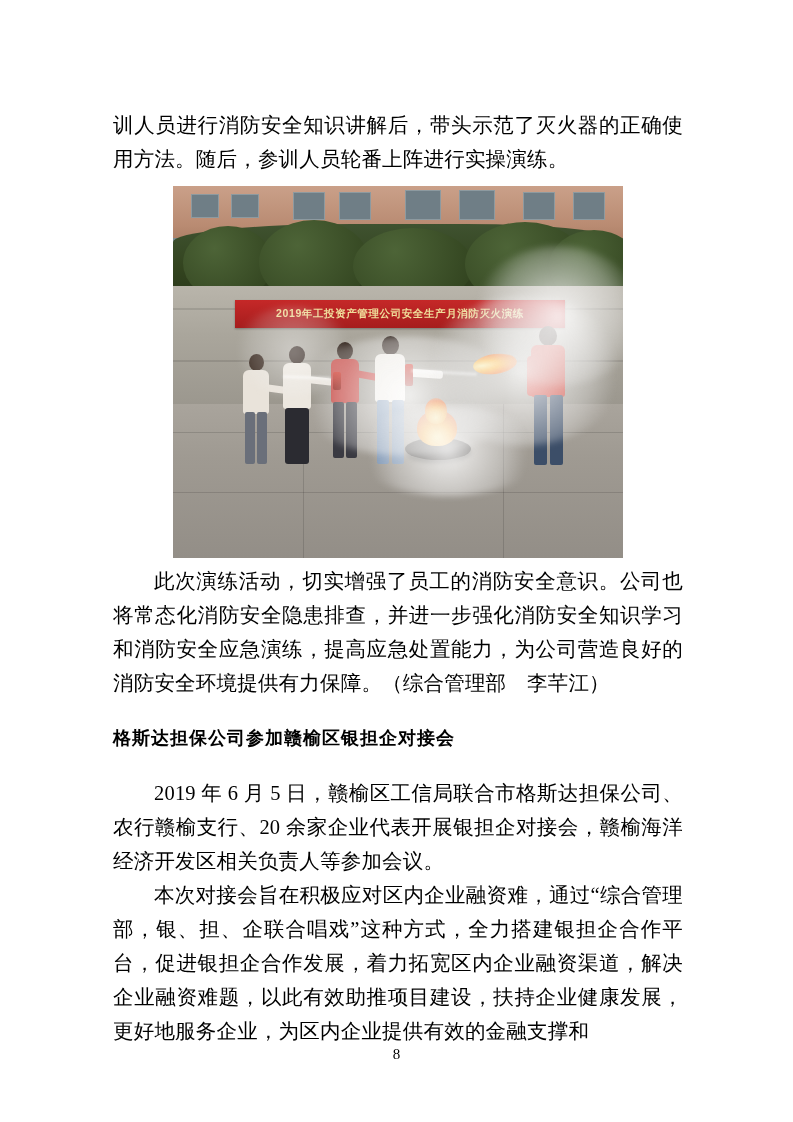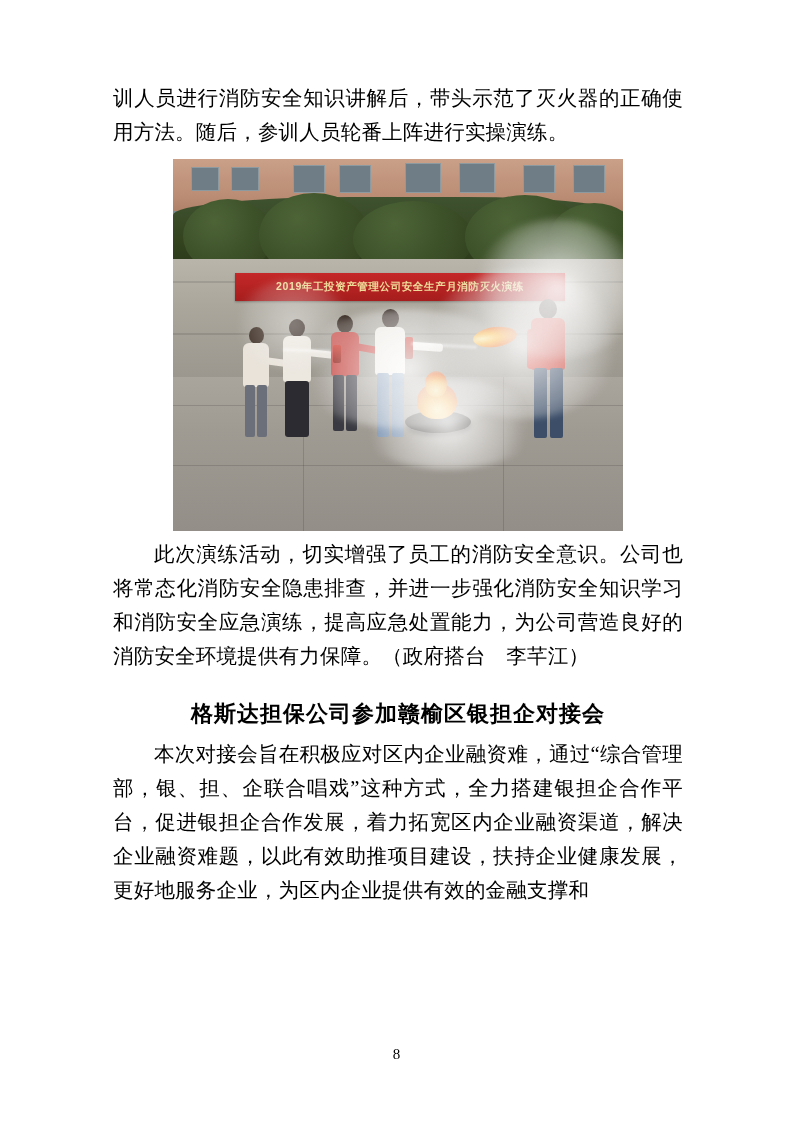--- a/index.html
+++ b/index.html
@@ -13,21 +13,21 @@
     height: 1122px;
     background: #ffffff;
     margin: 0 auto;
     overflow: hidden;
     font-family: "Liberation Serif", serif;
     color: #000000;
   }
   .content {
     position: absolute;
     left: 113px;
-    top: 81px;
+    top: 108px;
     width: 570px;
   }
   .para {
     font-size: 20.5px;
     line-height: 34px;
     text-align: justify;
     text-justify: inter-ideograph;
     margin: 0;
     letter-spacing: 0.2px;
   }
@@ -128,24 +128,23 @@
   }
   .nozzle {
     position: absolute; height: 3px; background: rgba(255,255,255,0.55);
     border-radius: 2px; filter: blur(1px);
   }
   .extinguisher {
     position: absolute; width: 8px; height: 22px; border-radius: 2px;
     background: linear-gradient(180deg,#d22b1e,#8e140c);
   }
   .section-title {
-    font-size: 22px;
+    font-size: 18px;
     font-weight: bold;
-    text-align: center;
-    margin: 26px 0 8px 0;
+    margin: 26px 0 26px 0;
     letter-spacing: 1px;
     font-family: "Liberation Serif", serif;
   }
   .page-number {
     position: absolute;
     left: 0; right: 0;
     top: 1046px;
     text-align: center;
     font-size: 15px;
     font-family: "Liberation Serif", serif;
@@ -250,22 +249,23 @@
         </div>
 
         <div class="smoke" style="left:120px;top:150px;width:230px;height:120px;"></div>
         <div class="smoke" style="left:250px;top:110px;width:200px;height:150px;"></div>
         <div class="smoke" style="left:300px;top:60px;width:170px;height:140px;"></div>
         <div class="smoke" style="left:180px;top:220px;width:190px;height:90px;"></div>
         <div class="smoke" style="left:60px;top:120px;width:120px;height:90px;opacity:0.5;"></div>
       </div>
     </div>
 
-    <p class="para indent">此次演练活动，切实增强了员工的消防安全意识。公司也将常态化消防安全隐患排查，并进一步强化消防安全知识学习和消防安全应急演练，提高应急处置能力，为公司营造良好的消防安全环境提供有力保障。（政府搭台　李芊江）</p>
+    <p class="para indent">此次演练活动，切实增强了员工的消防安全意识。公司也将常态化消防安全隐患排查，并进一步强化消防安全知识学习和消防安全应急演练，提高应急处置能力，为公司营造良好的消防安全环境提供有力保障。（综合管理部　李芊江）</p>
 
     <h2 class="section-title">格斯达担保公司参加赣榆区银担企对接会</h2>
 
+    <p class="para indent">2019 年 6 月 5 日，赣榆区工信局联合市格斯达担保公司、农行赣榆支行、20 余家企业代表开展银担企对接会，赣榆海洋经济开发区相关负责人等参加会议。</p>
     <p class="para indent">本次对接会旨在积极应对区内企业融资难，通过“综合管理部，银、担、企联合唱戏”这种方式，全力搭建银担企合作平台，促进银担企合作发展，着力拓宽区内企业融资渠道，解决企业融资难题，以此有效助推项目建设，扶持企业健康发展，更好地服务企业，为区内企业提供有效的金融支撑和</p>
 
   </div>
 
   <div class="page-number">8</div>
 </div>
 
 </body></html>

